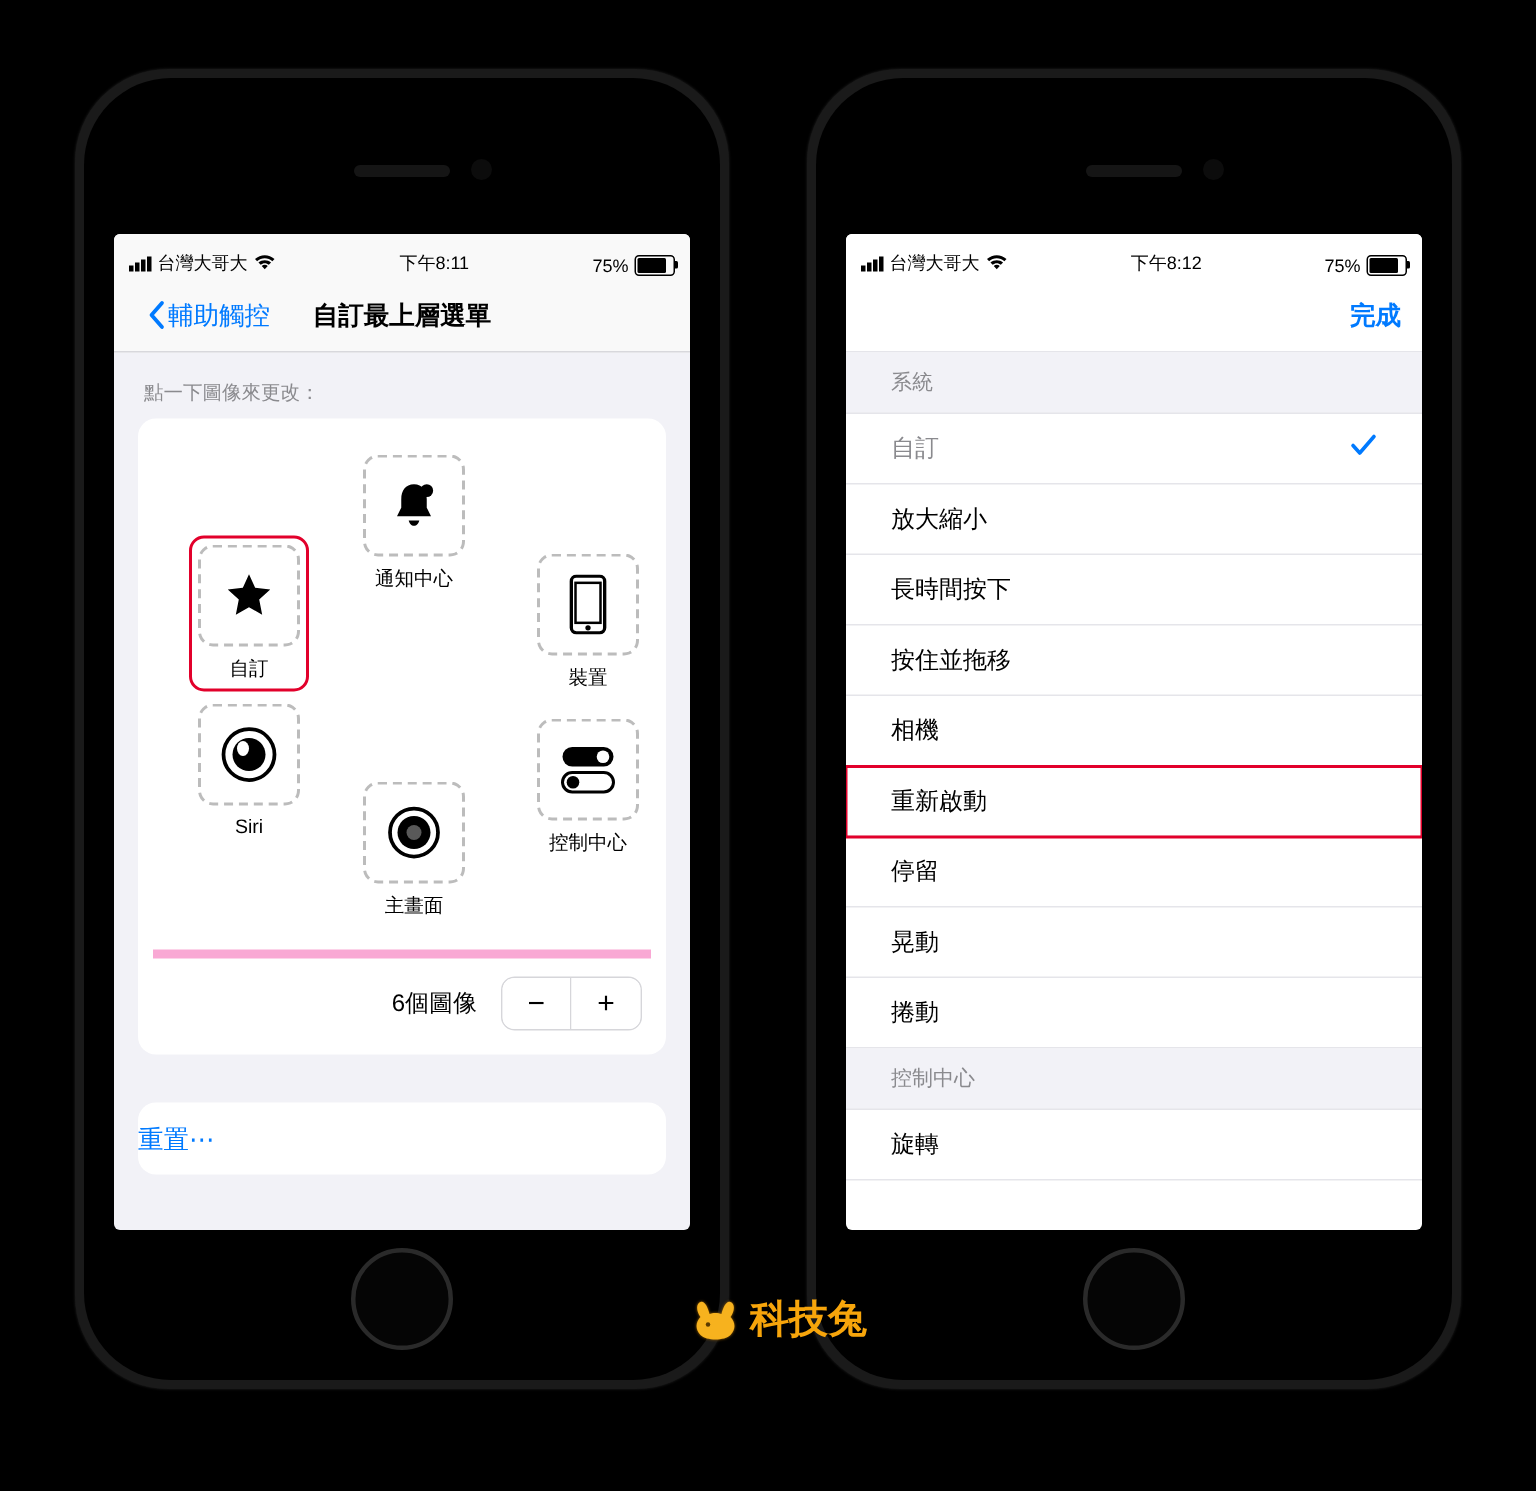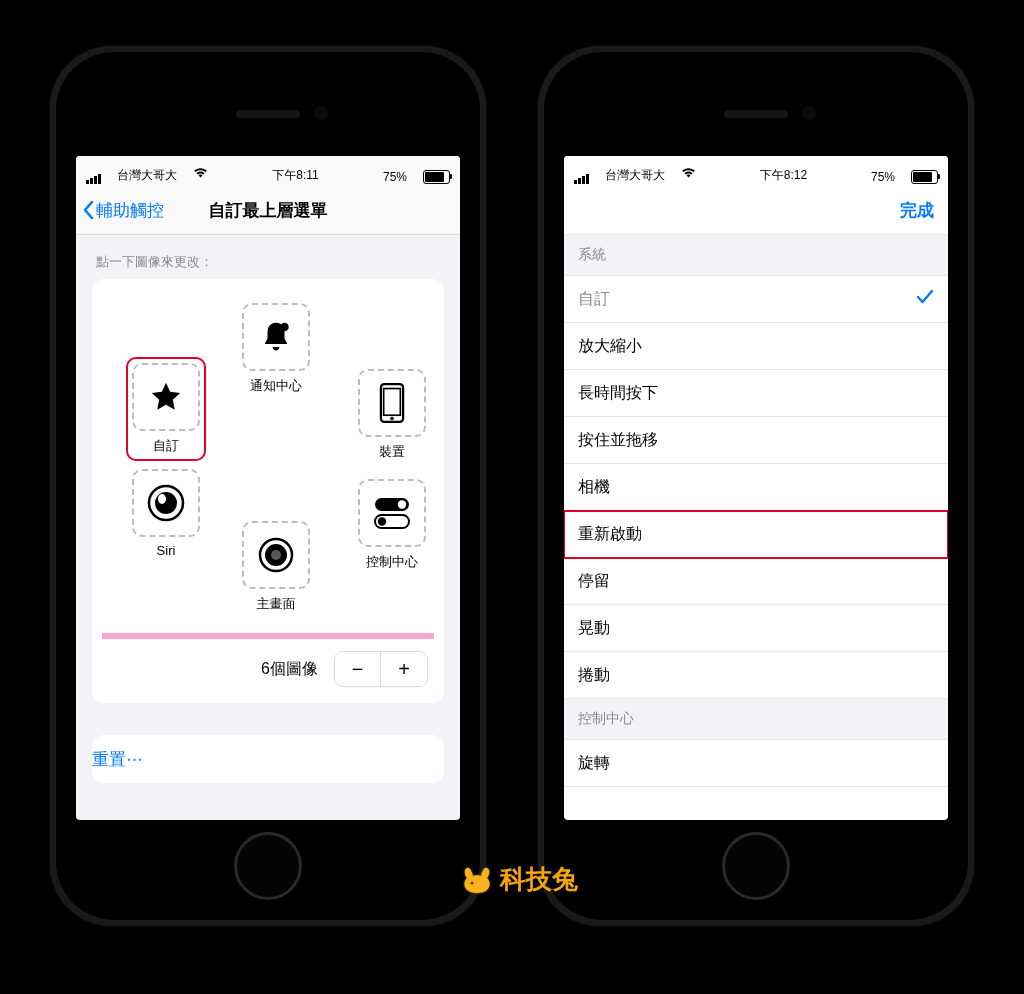--- a/index.html
+++ b/index.html
@@ -8,52 +8,52 @@
   .phone.left{left:50px;top:46px}
   .phone.right{left:538px;top:46px}
   .inner{position:absolute;left:6px;top:6px;right:6px;bottom:6px;border-radius:58px;background:#000}
   .screen{position:absolute;left:20px;right:20px;top:104px;bottom:100px;border-radius:4px;background:#f2f2f7;overflow:hidden}
   .notch-bar{position:absolute;top:30px;left:50%;transform:translateX(-50%);width:72px;height:10px;background:#000;border-radius:6px}
   .speaker{position:absolute;top:58px;left:50%;transform:translateX(-50%);width:64px;height:8px;background:#151515;border-radius:5px}
   .camera{position:absolute;top:54px;left:50%;margin-left:46px;width:14px;height:14px;background:#0c0c0c;border-radius:50%}
   .homebtn{position:absolute;bottom:20px;left:50%;transform:translateX(-50%);width:62px;height:62px;border-radius:50%;border:3px solid #2a2a2a;background:#050505}
   
   .status{height:25px;background:#f9f9f9;display:flex;align-items:flex-end;justify-content:space-between;padding:3px 10px 2px;font-size:12px;color:#000;font-weight:500}
-  .status .left-group,.status .right-group{display:flex;gap:16px}
+  .status .left-group,.status .right-group{display:flex;align-items:center;gap:4px}
   .sigbars{display:inline-flex;align-items:flex-end;gap:1px}
   .sigbars span{display:inline-block;width:3px;background:#000}
   .sigbars span:nth-child(1){height:4px}
   .sigbars span:nth-child(2){height:6px}
   .sigbars span:nth-child(3){height:8px}
   .sigbars span:nth-child(4){height:10px}
   .batt{position:relative;width:25px;height:12px;border:1px solid #000;border-radius:3px}
   .batt:after{content:"";position:absolute;right:-3px;top:3px;width:2px;height:5px;background:#000;border-radius:0 1px 1px 0}
   .batt .fill{position:absolute;left:1px;top:1px;bottom:1px;width:75%;background:#000;border-radius:1px}
   
   .nav{height:48px;background:#f9f9f9;border-bottom:1px solid #d8d8dc;display:flex;align-items:center;position:relative}
-  .nav .back{color:#007aff;font-size:17px;display:flex;align-items:center;padding-left:6px}
+  .nav .back{color:#007aff;font-size:17px;display:flex;align-items:center;padding-left:22px}
   .nav .back svg{margin-right:2px}
   .nav .title{position:absolute;left:0;right:0;text-align:center;font-weight:600;font-size:17px;pointer-events:none}
   .nav .done{position:absolute;right:14px;color:#007aff;font-size:17px;font-weight:600}
   
   .section-label{font-size:13px;color:#8a8a8e;padding:18px 20px 8px}
   .icon-grid-card{background:#fff;margin:0 16px;border-radius:12px;padding:24px 10px 16px;position:relative}
   .grid-area{position:relative;height:322px}
   .icon-slot{position:absolute;width:68px;text-align:center}
   .icon-box{width:64px;height:64px;border:2px dashed #bcbcbc;border-radius:10px;display:flex;align-items:center;justify-content:center;margin:0 auto}
   .icon-label{font-size:13px;color:#000;margin-top:6px}
   .highlight{border:2px solid #e2002b;border-radius:10px;padding:4px;margin:-6px}
   .count-row{display:flex;align-items:center;justify-content:flex-end;border-top:6px solid #f9a8d4;margin-top:8px;padding:12px 6px 0}
   .count-row .lbl{font-size:16px;margin-right:16px}
   .stepper{display:flex;border:1px solid #d6d6da;border-radius:9px;overflow:hidden;height:34px}
   .stepper button{width:46px;border:none;background:#fff;font-size:20px;color:#000;display:flex;align-items:center;justify-content:center;cursor:pointer}
   .stepper button:first-child{border-right:1px solid #d6d6da}
   .reset-card{background:#fff;margin:32px 16px 0;border-radius:12px;height:48px;display:flex;align-items:center;color:#007aff;font-size:17px}
   .list{background:#fff}
-  .row{height:46px;display:flex;align-items:center;padding:0 14px;font-size:16px;color:#000;border-bottom:0.5px solid #e5e5ea;position:relative}
+  .row{height:46px;display:flex;align-items:center;padding:0 30px;font-size:16px;color:#000;border-bottom:0.5px solid #e5e5ea;position:relative}
   .row.section{color:#8a8a8e;background:#f2f2f7;font-size:14px;height:40px}
   .row .check{margin-left:auto;color:#007aff}
   .row.hl{outline:2px solid #e2002b;outline-offset:-1px}
   .row.muted{color:#8a8a8e}
   
   .watermark{position:absolute;left:460px;top:862px;display:flex;align-items:center;color:#f7a50b;font-size:26px;font-weight:600;gap:6px}
   .watermark svg{filter:drop-shadow(0 0 1px #a06400)}
   .screen.white{background:#fff}
   .nav.plain{background:#fff;border-bottom:1px solid #e5e5ea}
 </style>

